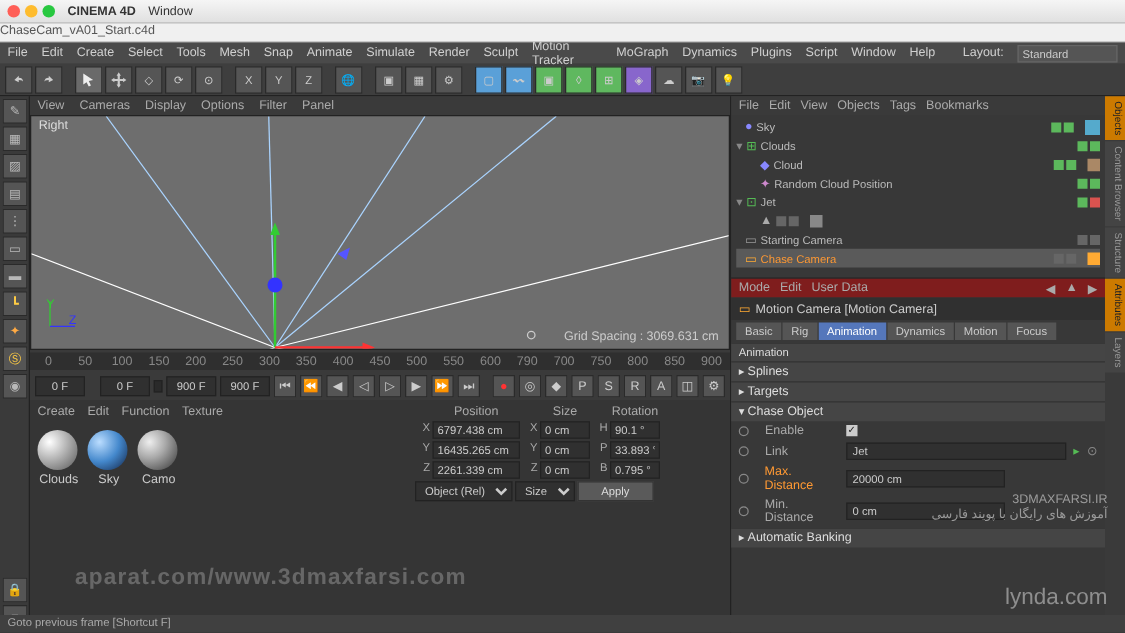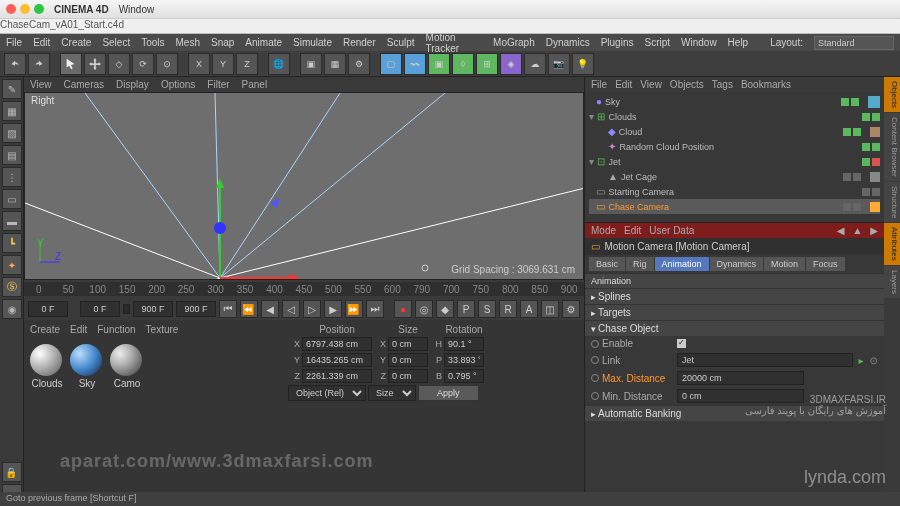--- a/index.html
+++ b/index.html
@@ -36,21 +36,21 @@
 .bottom { background:#353535; flex:1; display:flex; }
 .mat { width:260px; padding:2px; }
 .matmenu { display:flex; gap:10px; color:#aaa; height:14px; align-items:center; padding:0 4px; }
 .mattabs { display:flex; gap:2px; margin-top:2px; }
 .mtab { background:#555; padding:2px 6px; color:#ccc; font-size:9px; }
 .mtab.sel { background:#6a6a6a; }
 .maticons { display:flex; gap:6px; margin-top:4px; padding:4px; }
 .mball { width:34px; text-align:center; font-size:8px; color:#ccc; }
 .mball .ball { width:32px; height:32px; border-radius:50%; background:radial-gradient(circle at 30% 30%, #fff, #888 40%, #222); margin-bottom:2px; }
 .coords { flex:1; padding:4px; }
-.crow { display:flex; align-items:center; gap:2px; margin-bottom:2px; }
+.crow { display:flex; gap:2px; margin-bottom:2px;margin-left:44px; }
 .crow .lab { width:12px; text-align:right; color:#aaa; font-size:9px; }
 .crow .val { width:70px; background:#303030; border:1px solid #222; color:#ccc; font-size:9px; padding:1px 3px; }
 .crow .val.s { width:40px; }
 .abtn { background:#5a5a5a; color:#ddd; padding:2px 18px; border:1px solid #333; font-size:9px; }
 .right { flex:1; display:flex; }
 .rpanel { flex:1; background:#383838; display:flex; flex-direction:column; border-left:1px solid #222; }
 .rtabs { width:16px; background:#3a3a3a; display:flex; flex-direction:column; gap:1px; }
 .rtab { writing-mode:vertical-rl; font-size:8px; background:#444; padding:4px 1px; color:#999; text-align:center; }
 .rtab.sel { background:#cc7a00; color:#222; }
 .objmenu { display:flex; gap:8px; height:15px; align-items:center; padding:0 6px; color:#aaa; background:#3a3a3a; }
@@ -64,21 +64,21 @@
 .dot { width:8px; height:8px; }
 .dot.g { background:#5cb85c; } .dot.r { background:#d9534f; } .dot.gr { background:#666; }
 .attr { background:#383838; border-top:1px solid #222; padding:0; }
 .attrmenu { display:flex; gap:8px; height:15px; align-items:center; padding:0 6px; color:#aaa; background:#7f1d1d; }
 .attrhead { background:#303030; color:#ccc; padding:3px 6px; font-size:9px; display:flex; align-items:center; gap:4px; }
 .attrtabs { display:flex; gap:1px; padding:2px 4px; }
 .atab { background:#555; padding:2px 7px; font-size:9px; color:#ccc; }
 .atab.sel { background:#5577bb; color:#fff; }
 .asec { background:#454545; color:#ddd; padding:2px 6px; font-size:9px; border-top:1px solid #333; }
 .arow { display:flex; align-items:center; padding:2px 6px; gap:6px; }
-.arow .al { width:80px; color:#aaa; font-size:9px; display:flex; align-items:center; gap:3px; }
+.arow .al { width:80px; color:#aaa; font-size:9px; display:flex; align-items:center; gap:13px; }
 .arow .al.orange { color:#ff9933; }
 .arow .av { background:#303030; border:1px solid #222; color:#ccc; font-size:9px; padding:1px 4px; flex:0 0 70px; }
 .arow .link { flex:1; background:#303030; border:1px solid #222; color:#ccc; font-size:9px; padding:1px 4px; }
 .radio { width:8px; height:8px; border:1px solid #888; border-radius:50%; display:inline-block; }
 .chk { width:9px; height:9px; background:#ccc; position:relative; }
 .chk::after { content:"✓"; color:#222; font-size:8px; position:absolute; top:-1px; left:1px; }
 .status { position:absolute; bottom:0; left:0; right:0; height:14px; background:#404040; color:#aaa; font-size:9px; padding:1px 6px; }
 .watermark { position:absolute; bottom:34px; left:60px; color:rgba(255,255,255,0.25); font-size:18px; font-weight:bold; letter-spacing:1px; pointer-events:none; }
 .lynda { position:absolute; bottom:18px; right:14px; color:rgba(200,200,200,0.6); font-size:18px; pointer-events:none; }
 .farsi { position:absolute; top:394px; right:14px; color:rgba(220,220,220,0.6); font-size:10px; text-align:right; pointer-events:none; }
@@ -404,21 +404,20 @@
             <span style="color:#5b5">⊡</span>
             <span class="nm">Jet</span>
             <span class="dots">
               <span class="dot g"></span>
               <span class="dot r"></span>
             </span>
           </div>
         <div class="orow">
             <span class="ind" style="width:16px"></span>
             <span style="color:#aaa">▲</span>
-            <span class="nm">Jet Cage</span>
             <span class="dots">
               <span class="dot gr"></span>
               <span class="dot gr"></span>
             </span>
             <span style="width:10px;height:10px;background:#888;margin-left:6px"></span>
           </div>
         <div class="orow">
             <span class="ind" style="width:4px"></span>
             <span style="color:#999">▭</span>
             <span class="nm">Starting Camera</span>

